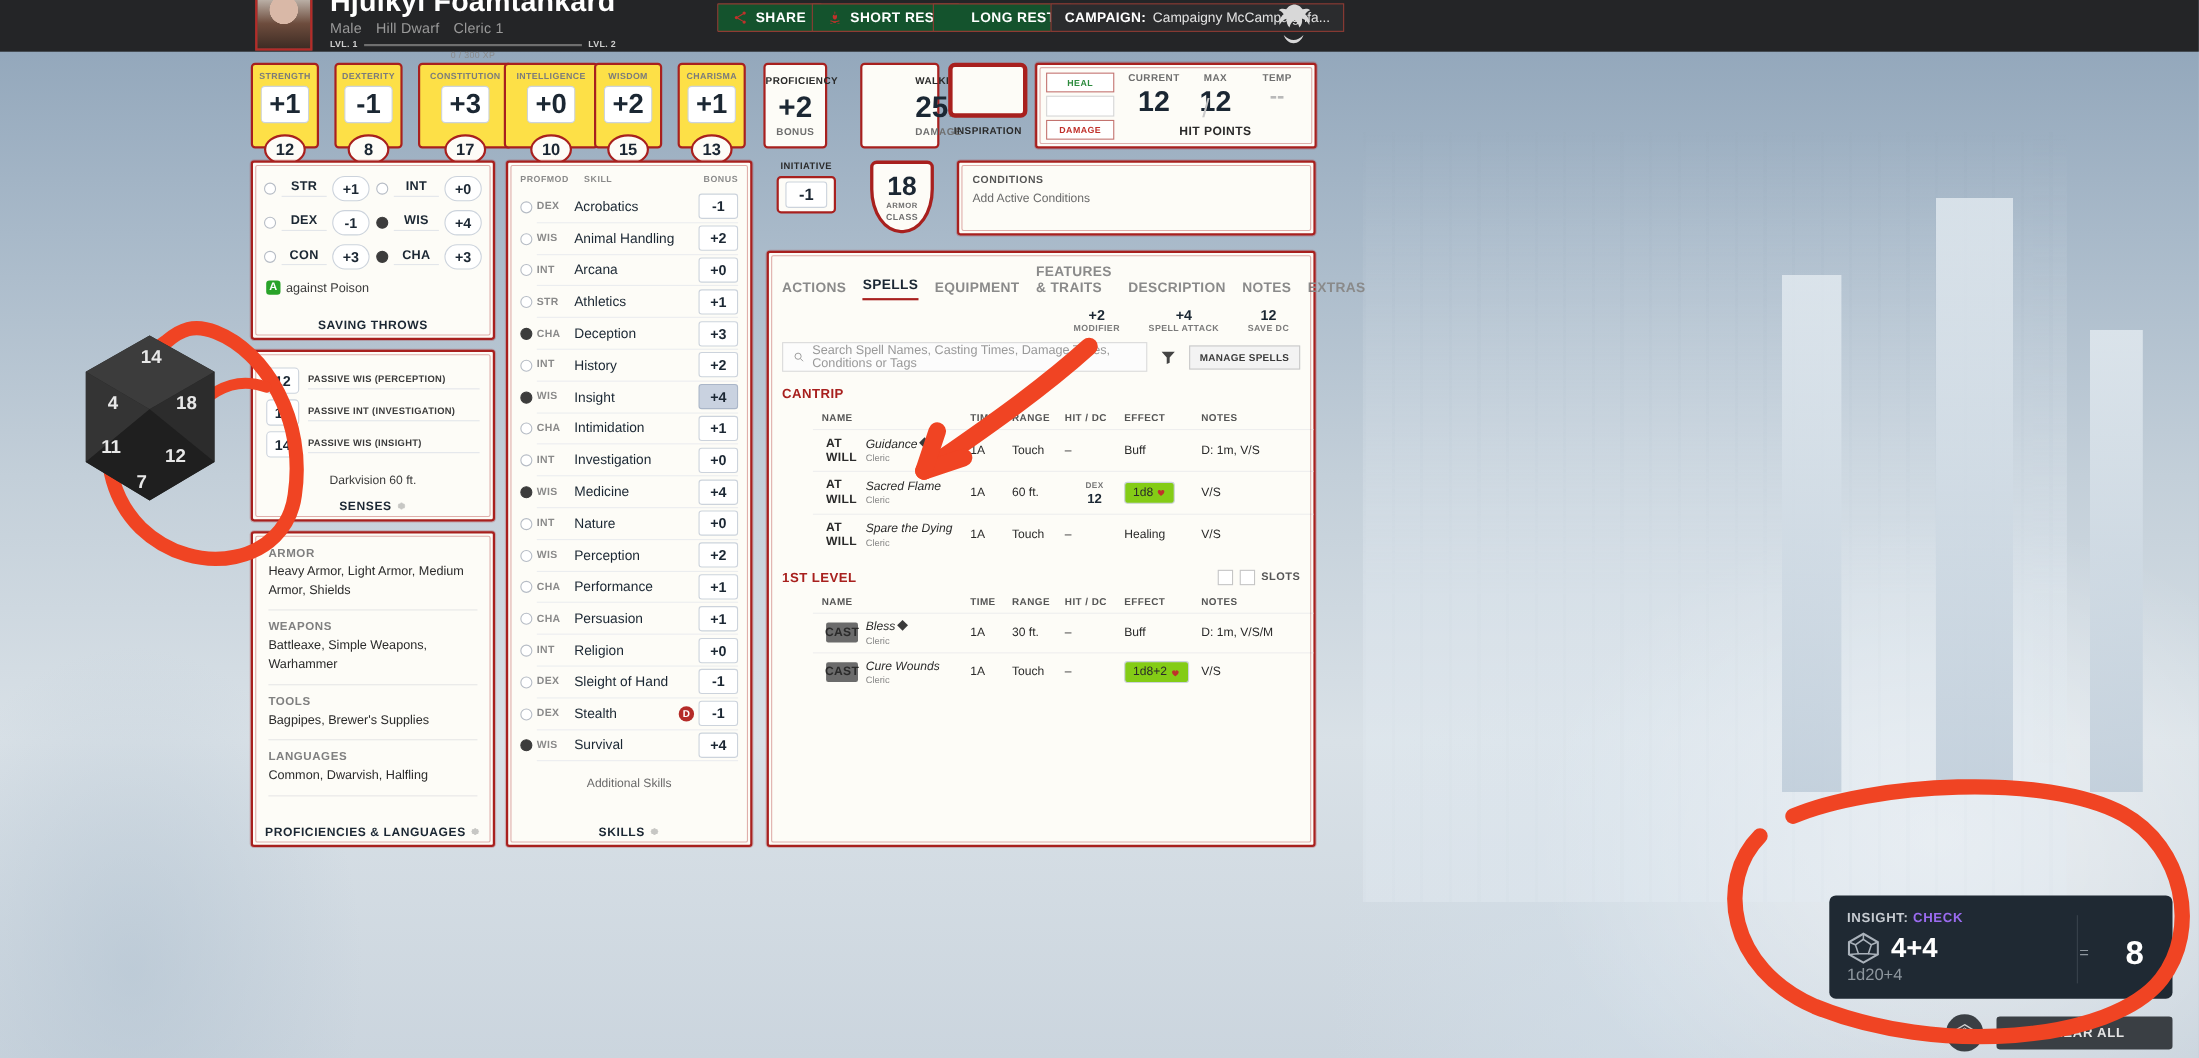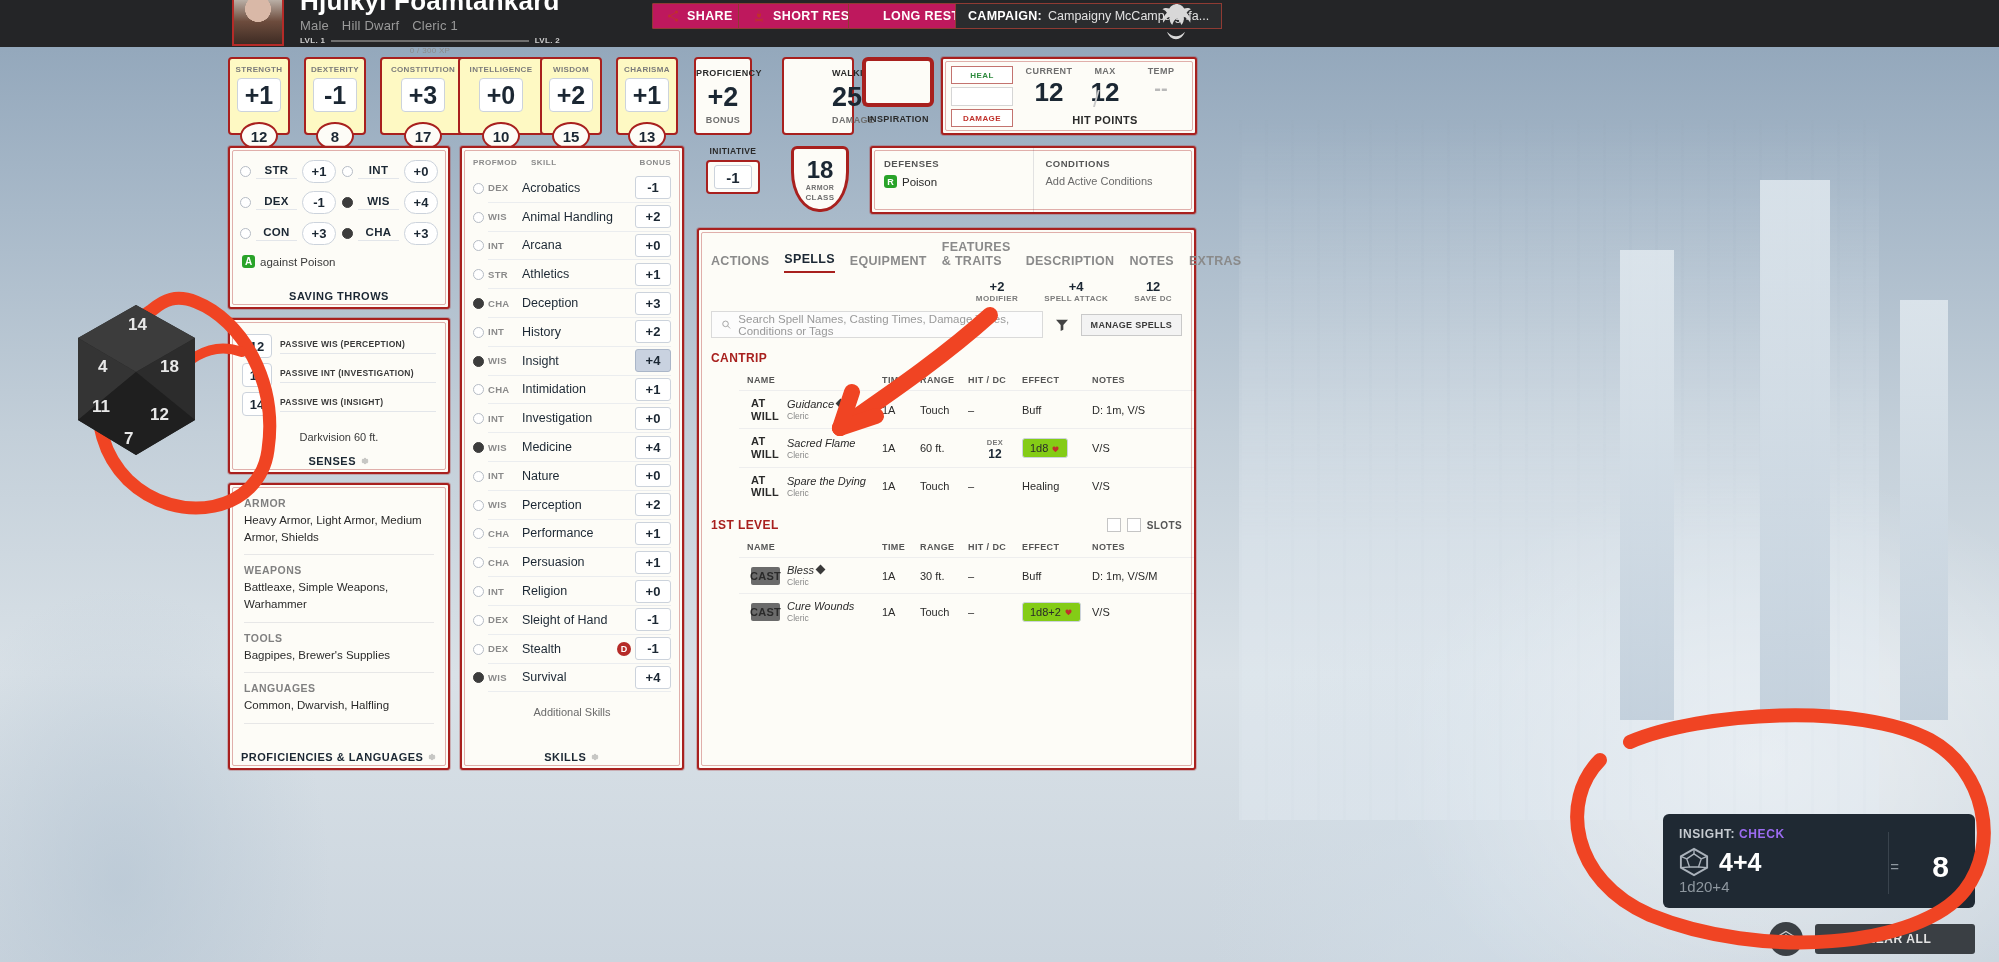--- a/index.html
+++ b/index.html
@@ -57,21 +57,21 @@
   }
   .char-meta span { margin-right:9px; }
   .xp-wrap { position:absolute; left:300px; top:36px; width:260px; }
   .xp-row { display:flex; align-items:center; gap:6px; }
   .xp-lvl { font-size:8px; font-weight:700; color:#cfcfcf; letter-spacing:.3px; }
   .xp-bar { flex:1; height:2px; background:#6f6f6f; }
   .xp-text { position:absolute; left:300px; top:46px; width:260px; text-align:center;
              font-size:8px; color:#8a8a8a; letter-spacing:.3px; }
   .top-btn {
     position:absolute; top:3px; height:26px; border:1px solid #8f3b33;
-    background:#be185d; color:#fff; font-size:12.5px; font-weight:700;
+    background:#14532d; color:#fff; font-size:12.5px; font-weight:700;
     letter-spacing:.4px; display:flex; align-items:center; gap:7px;
     padding:0 13px; cursor:pointer; border-radius:1px;
   }
   .top-btn svg { display:block; }
   #btn-share { left:652px; }
   #btn-short { left:738px; }
   #btn-long  { left:848px; }
   #campaign-box {
     position:absolute; left:955px; top:3px; height:26px;
     border:1px solid #8f3b33; background:#2b2c2e; display:flex;
@@ -92,21 +92,21 @@
     box-shadow: 0 0 0 1px rgba(168,32,30,.25);
   }
   .paper::after{
     content:""; position:absolute; inset:2px; border:1px solid rgba(168,32,30,.35);
     pointer-events:none; border-radius:2px;
   }
 
   
   .ability {
     position:absolute; top:57px; width:62px; height:78px;
-    background:#fef9c3; border:2px solid #a8201e; border-radius:4px;
+    background:#fde047; border:2px solid #a8201e; border-radius:4px;
     text-align:center; padding-top:6px;
   }
   .ability .nm { font-size:8px; font-weight:700; color:#7b7b7b; letter-spacing:.35px; }
   .ability .mod {
     margin:4px auto 0; width:44px; height:34px; border:1px solid #ccd3dc; border-radius:4px;
     background:#fff; display:flex; align-items:center; justify-content:center;
     font-size:25px; font-weight:600; color:#1b2733;
   }
   .ability .score {
     position:absolute; left:50%; transform:translateX(-50%); bottom:-17px;
@@ -667,27 +667,20 @@
     <div id="ac-shield">
       <div class="v">18</div>
       <div class="l" style="font-size:7px;">ARMOR</div>
       <div class="l">CLASS</div>
     </div>
   </div>
 
   <div id="defenses-panel" class="paper">
     <div class="def-split">
       <div class="def-col">
-        <div class="def-h">DEFENSES</div>
-        <div class="def-item">
-          <span class="res-badge">R</span>
-          <span>Poison</span>
-        </div>
-      </div>
-      <div class="def-col">
         <div class="def-h">CONDITIONS</div>
         <div class="def-add">Add Active Conditions</div>
       </div>
     </div>
   </div>
 
   <div id="main-panel" class="paper">
     <div class="tabs" id="tabs-row">
         <div class="tab">ACTIONS</div>
         <div class="tab active">SPELLS</div>

